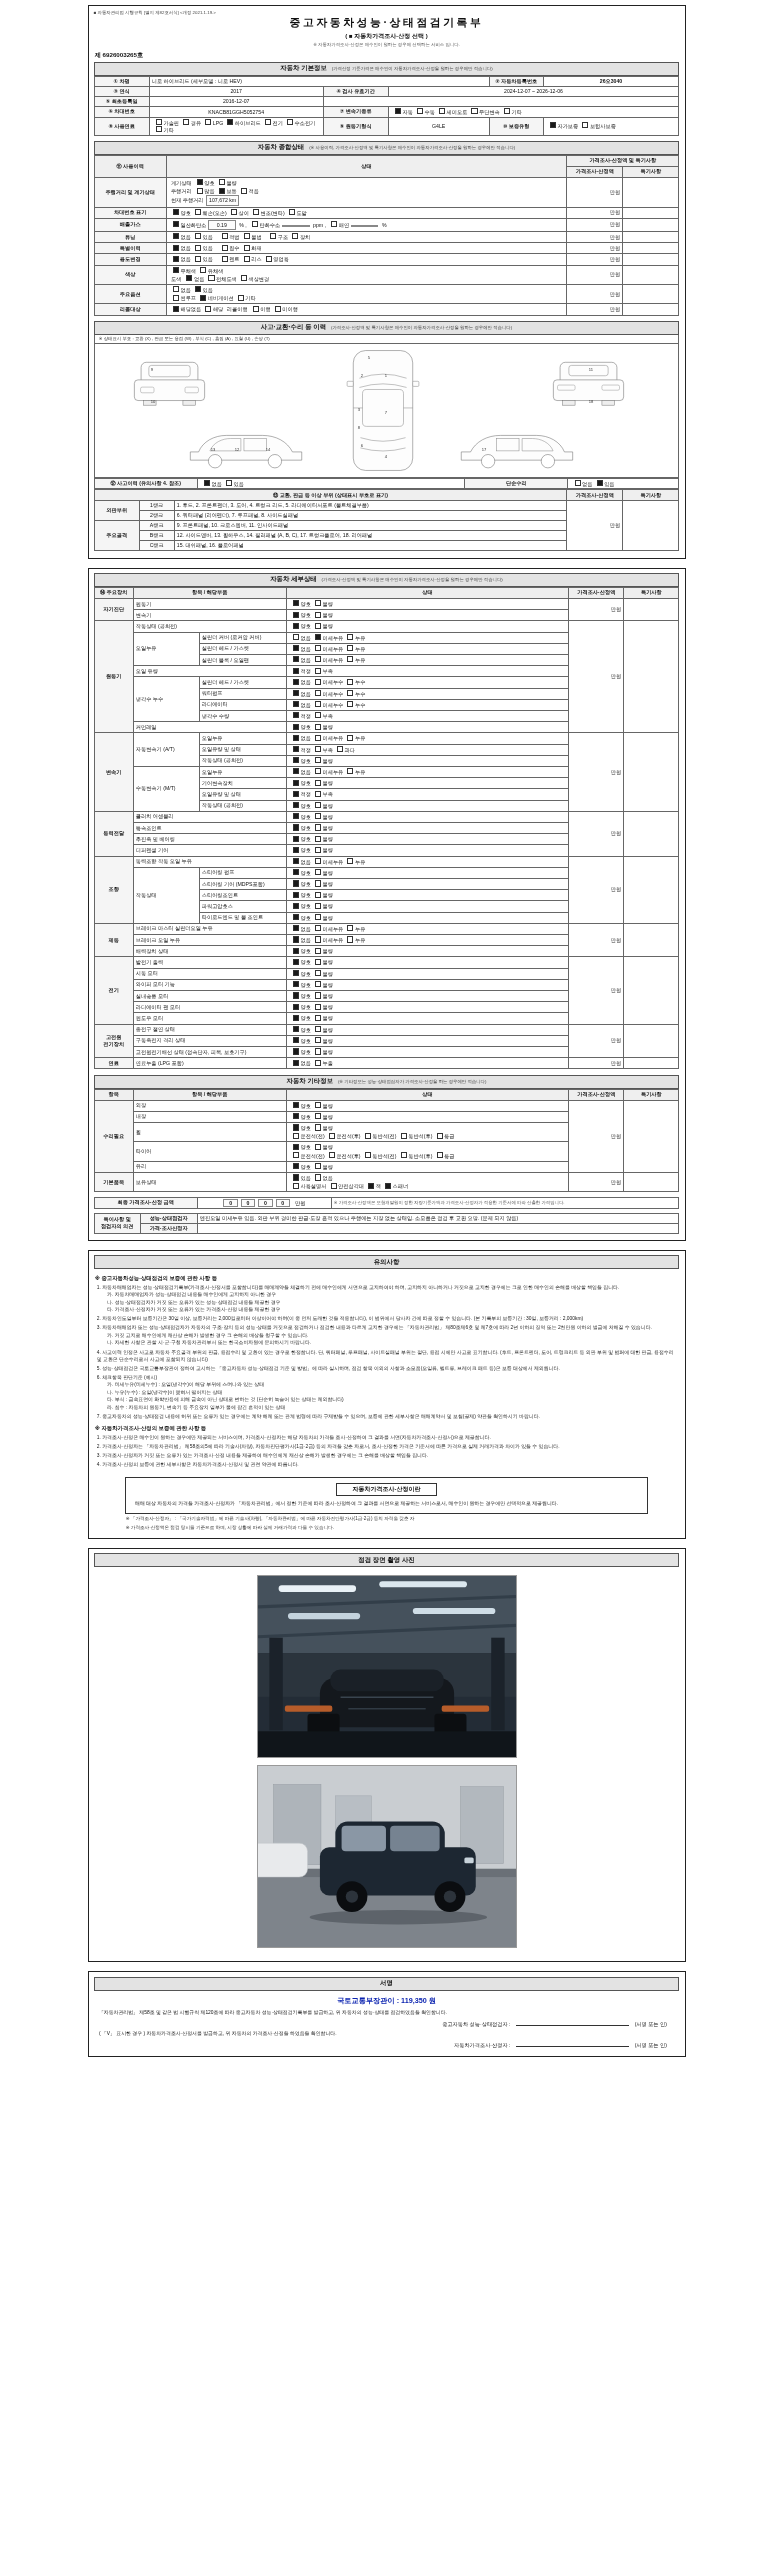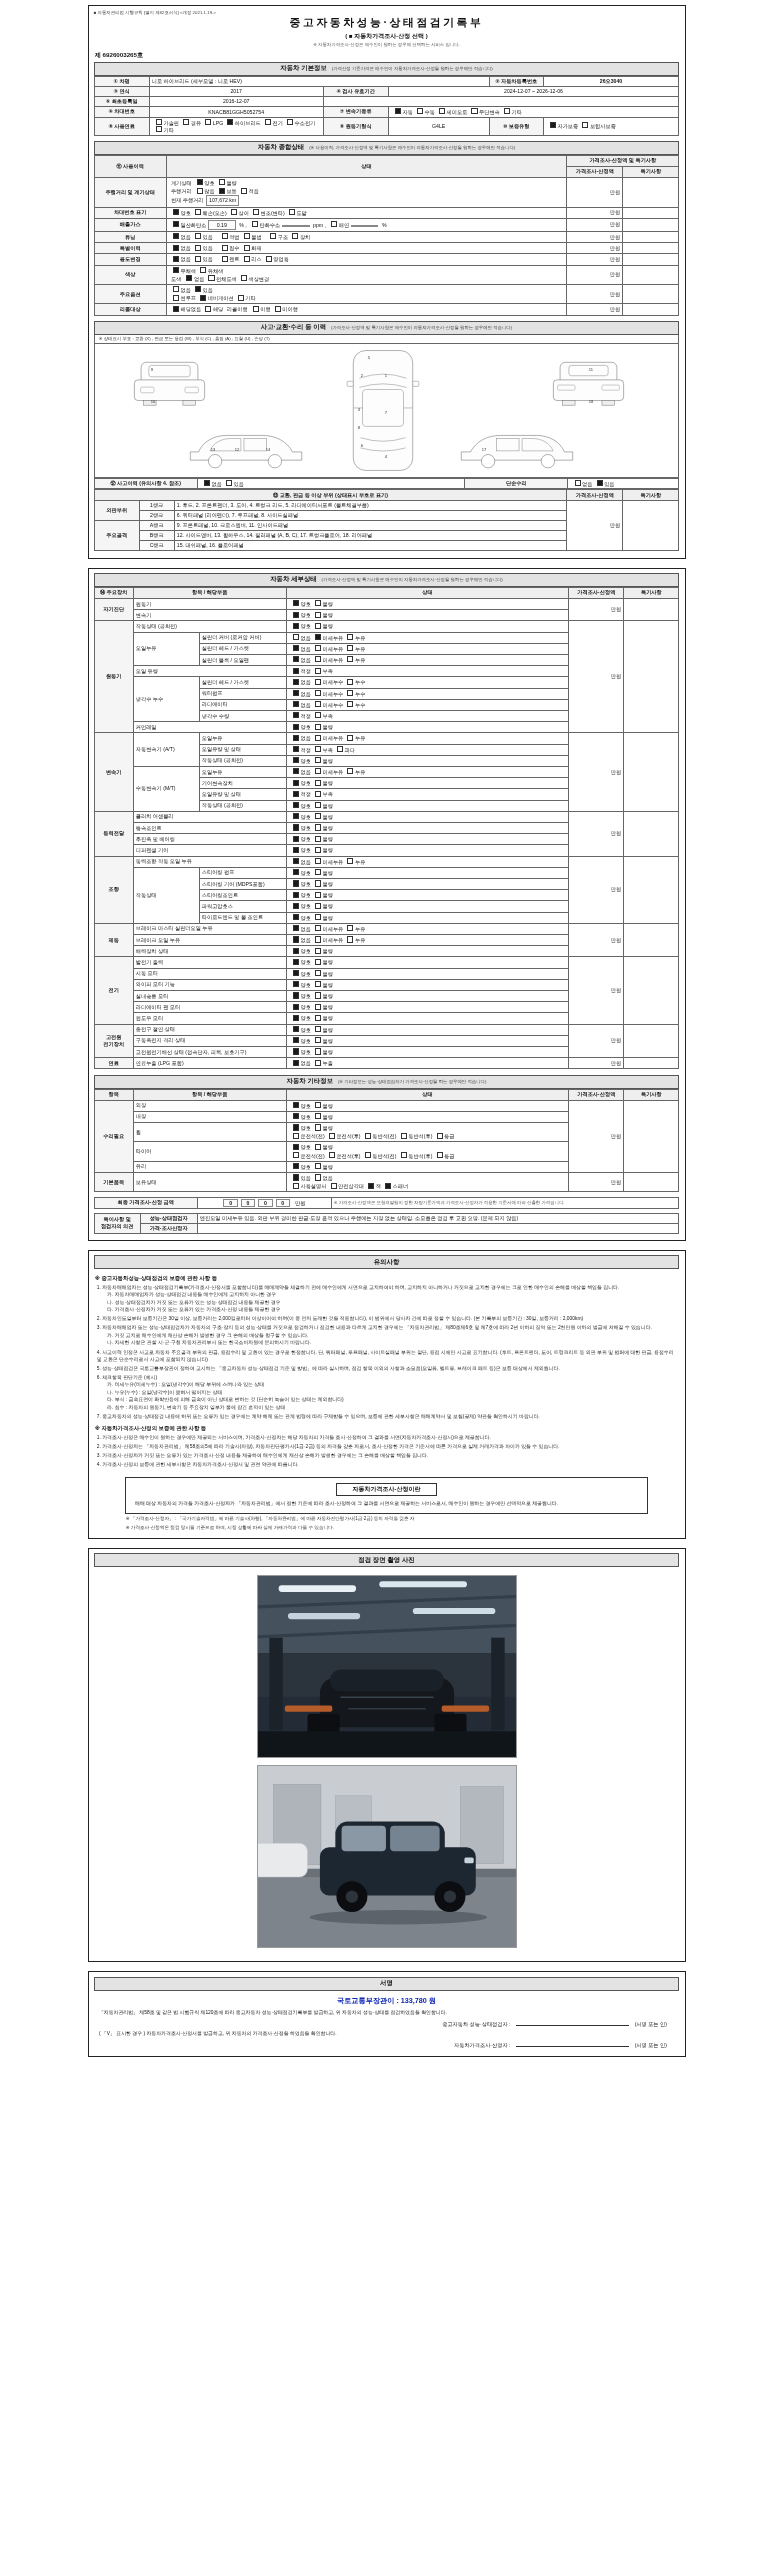--- a/index.html
+++ b/index.html
@@ -854,21 +854,21 @@
       </svg>
     </div>
   </div>
 
   <div class="box">
     <div class="sec-bar" style="margin-top:0">
       <span>서명</span>
     </div>
     <div class="fee">
       <span>국토교통부장관이 :</span>
-      <span>133,780 원</span>
+      <span>119,350 원</span>
     </div>
     <div class="stmt">「자동차관리법」 제58조 및 같은 법 시행규칙 제120조에 따라 중고자동차 성능·상태점검기록부를 발급하고, 위 자동차의 성능·상태를 점검하였음을 확인합니다.</div>
     <div class="sigrow">
       <span>중고자동차 성능·상태점검자 :</span>
       <span class="sigline"></span>
       <span>(서명 또는 인)</span>
     </div>
     <div class="stmt">( 「V」 표시한 경우 ) 자동차가격조사·산정서를 발급하고, 위 자동차의 가격조사·산정을 하였음을 확인합니다.</div>
     <div class="sigrow">
       <span>자동차가격조사·산정자 :</span>

